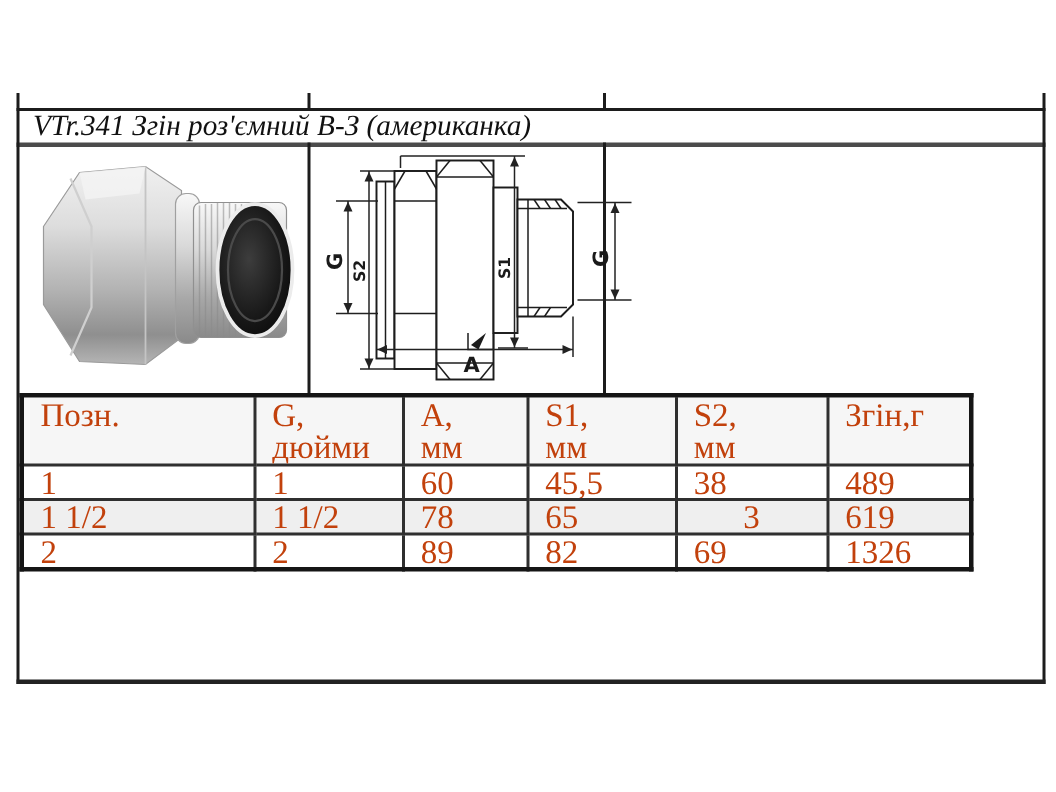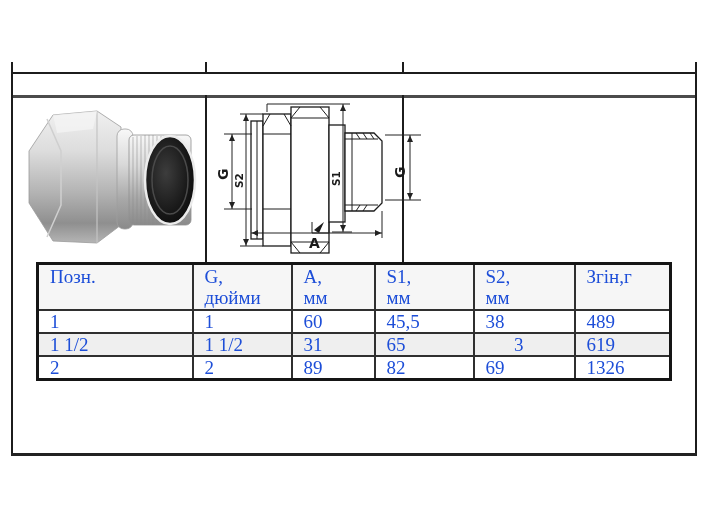--- a/index.html
+++ b/index.html
@@ -20,23 +20,23 @@
 
   .title {
     position:absolute; left:22px; top:74px; width:600px; height:21px;
     font-style:italic; font-size:19.5px; line-height:21px; white-space:nowrap; color:#111;
   }
 
   .photo   { position:absolute; left:13px;  top:99px; }
   .drawing { position:absolute; left:206px; top:96px; }
 
   table.dims {
-    position:absolute; left:36px; top:262px; width:633px;
+    position:absolute; left:13px; top:262px; width:633px;
     border-collapse:collapse; table-layout:fixed;
-    font-size:19px; color:#1d4ed8; border:3px solid #151515;
+    font-size:22px; color:#c2410c; border:3px solid #151515;
   }
   .dims th, .dims td {
     border:2px solid #2f2f2f; white-space:pre; text-align:left;
     padding:0 4px 0 11px; overflow:hidden; font-weight:normal;
   }
   .dims th { height:43px; vertical-align:top; line-height:21px; background:#f6f6f6; padding-top:1px; }
   .dims td { height:21px; line-height:21px; vertical-align:top; background:#ffffff; }
   .dims tbody tr:nth-child(even) td { background:#efefef; }
 
   svg text { font-family:"DejaVu Sans","Liberation Sans",sans-serif; fill:#1a1a1a; }
@@ -49,20 +49,21 @@
   <div class="ln l-top"></div>
   <div class="ln l-title-rule"></div>
   <div class="ln l-left"></div>
   <div class="ln l-right"></div>
   <div class="ln l-stub-a"></div>
   <div class="ln l-stub-b"></div>
   <div class="ln l-sep-a"></div>
   <div class="ln l-sep-b"></div>
   <div class="ln l-bottom"></div>
 
+  <div class="title">VTr.341 Згін роз'ємний В-З (американка)</div>
 
   <svg class="photo" width="192" height="160" viewBox="0 0 192 160">
     <defs>
       <linearGradient id="gNut" x1="0" y1="0" x2="0" y2="1">
         <stop offset="0" stop-color="#f0f0f0"></stop>
           <stop offset="0.3" stop-color="#dddddd"></stop>
         <stop offset="0.62" stop-color="#b3b3b3"></stop>
           <stop offset="0.85" stop-color="#8f8f8f"></stop>
         <stop offset="1" stop-color="#b5b5b5"></stop>
       </linearGradient>
@@ -194,21 +195,21 @@
           <td>1</td>
           <td>1</td>
           <td>60</td>
           <td>45,5</td>
           <td>38</td>
           <td>489</td>
         </tr>
         <tr>
           <td>1 1/2</td>
           <td>1 1/2</td>
-          <td>31</td>
+          <td>78</td>
           <td>65</td>
           <td>      3</td>
           <td>619</td>
         </tr>
         <tr>
           <td>2</td>
           <td>2</td>
           <td>89</td>
           <td>82</td>
           <td>69</td>

